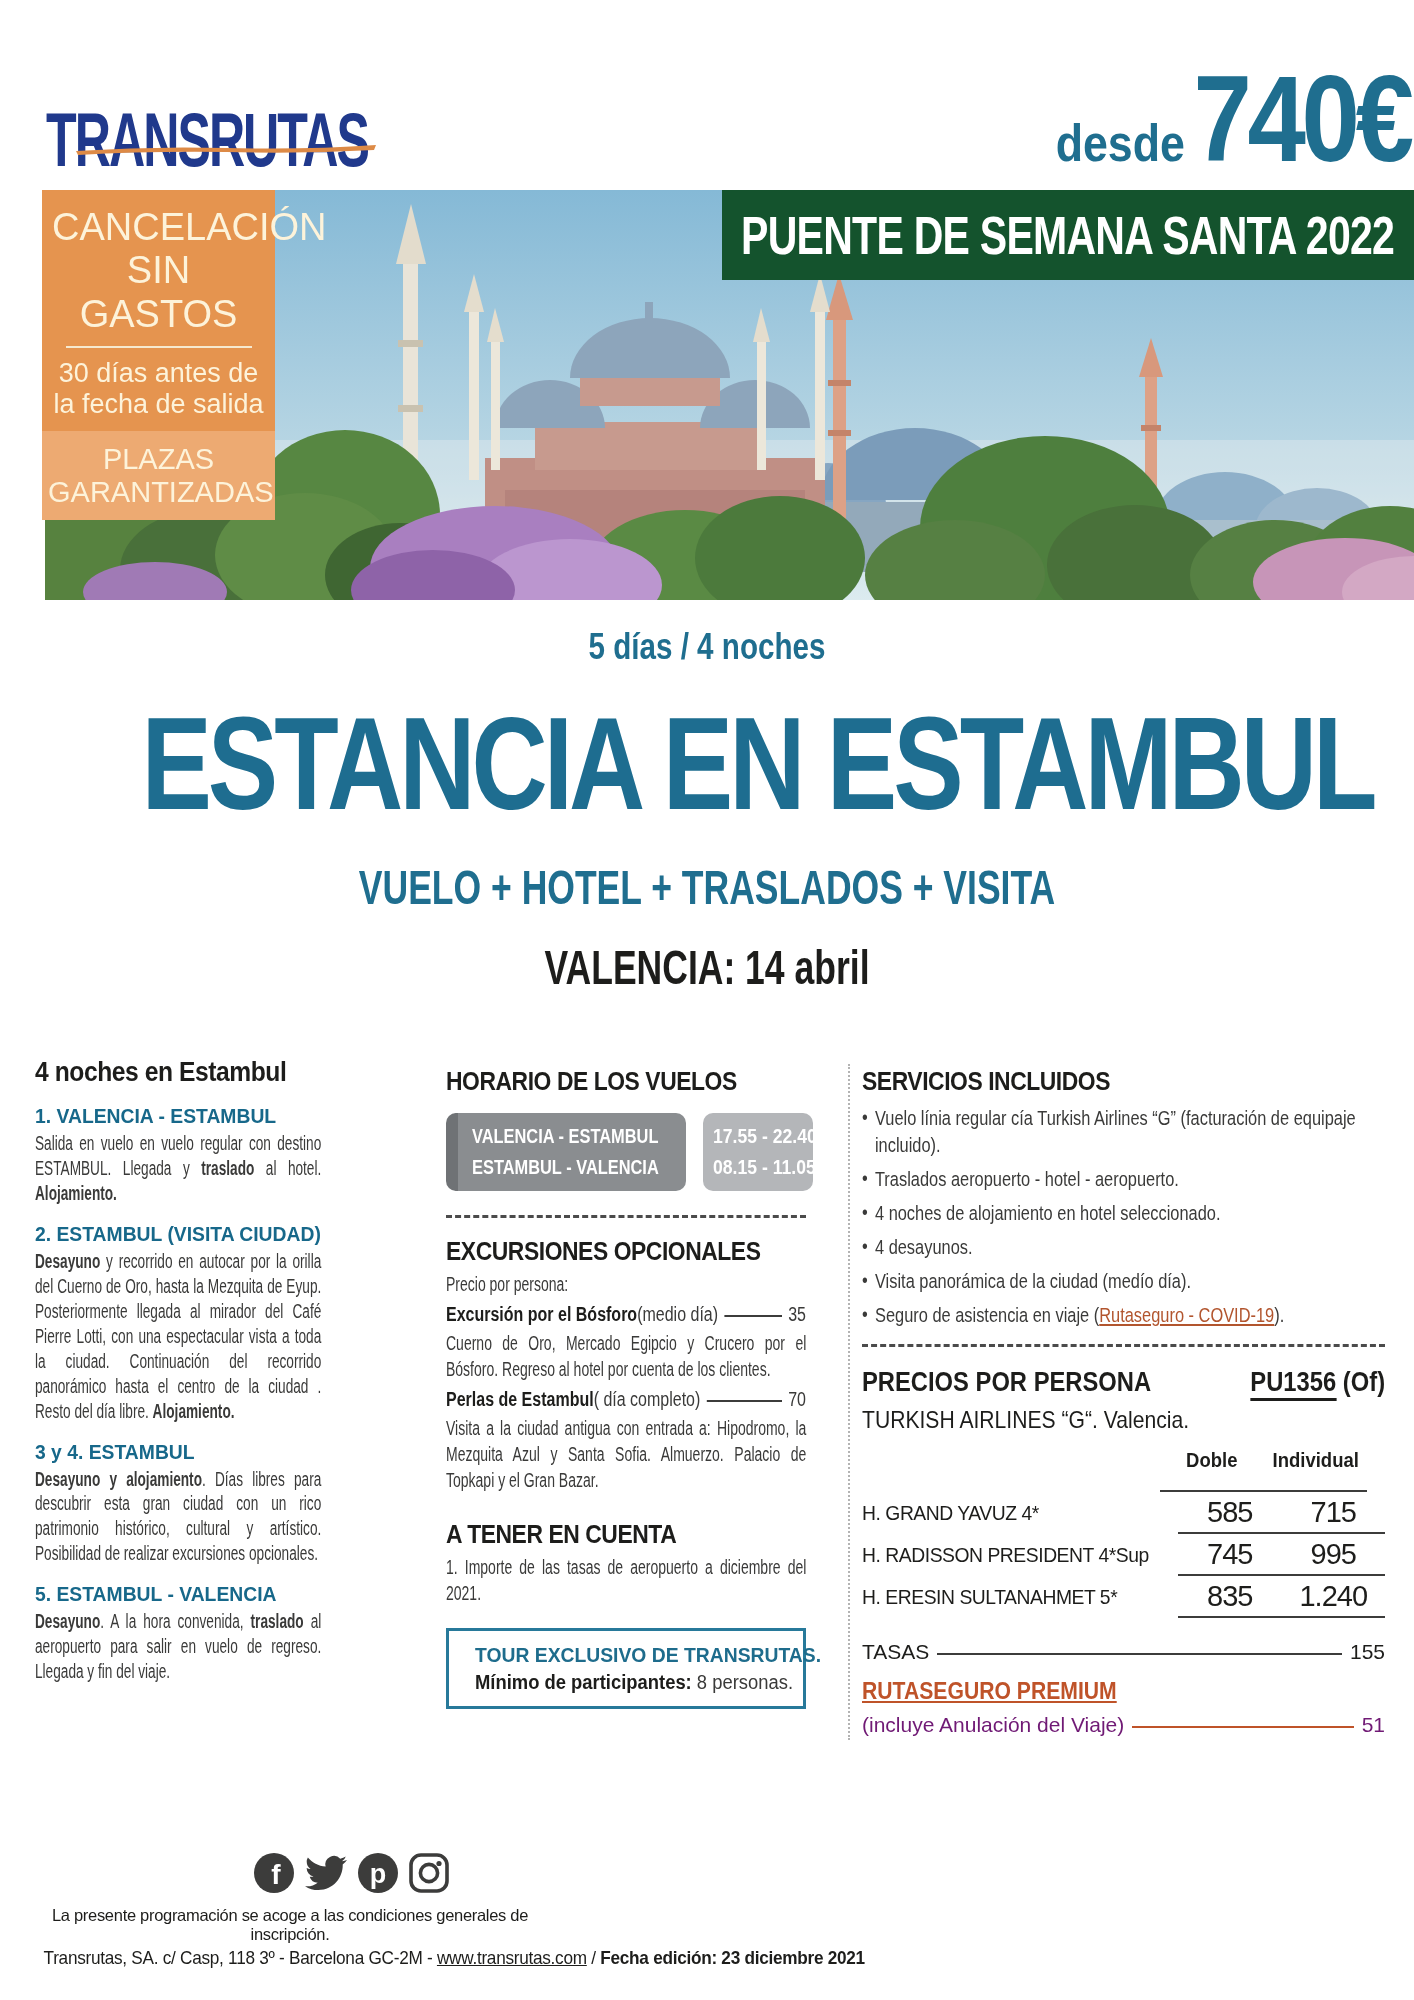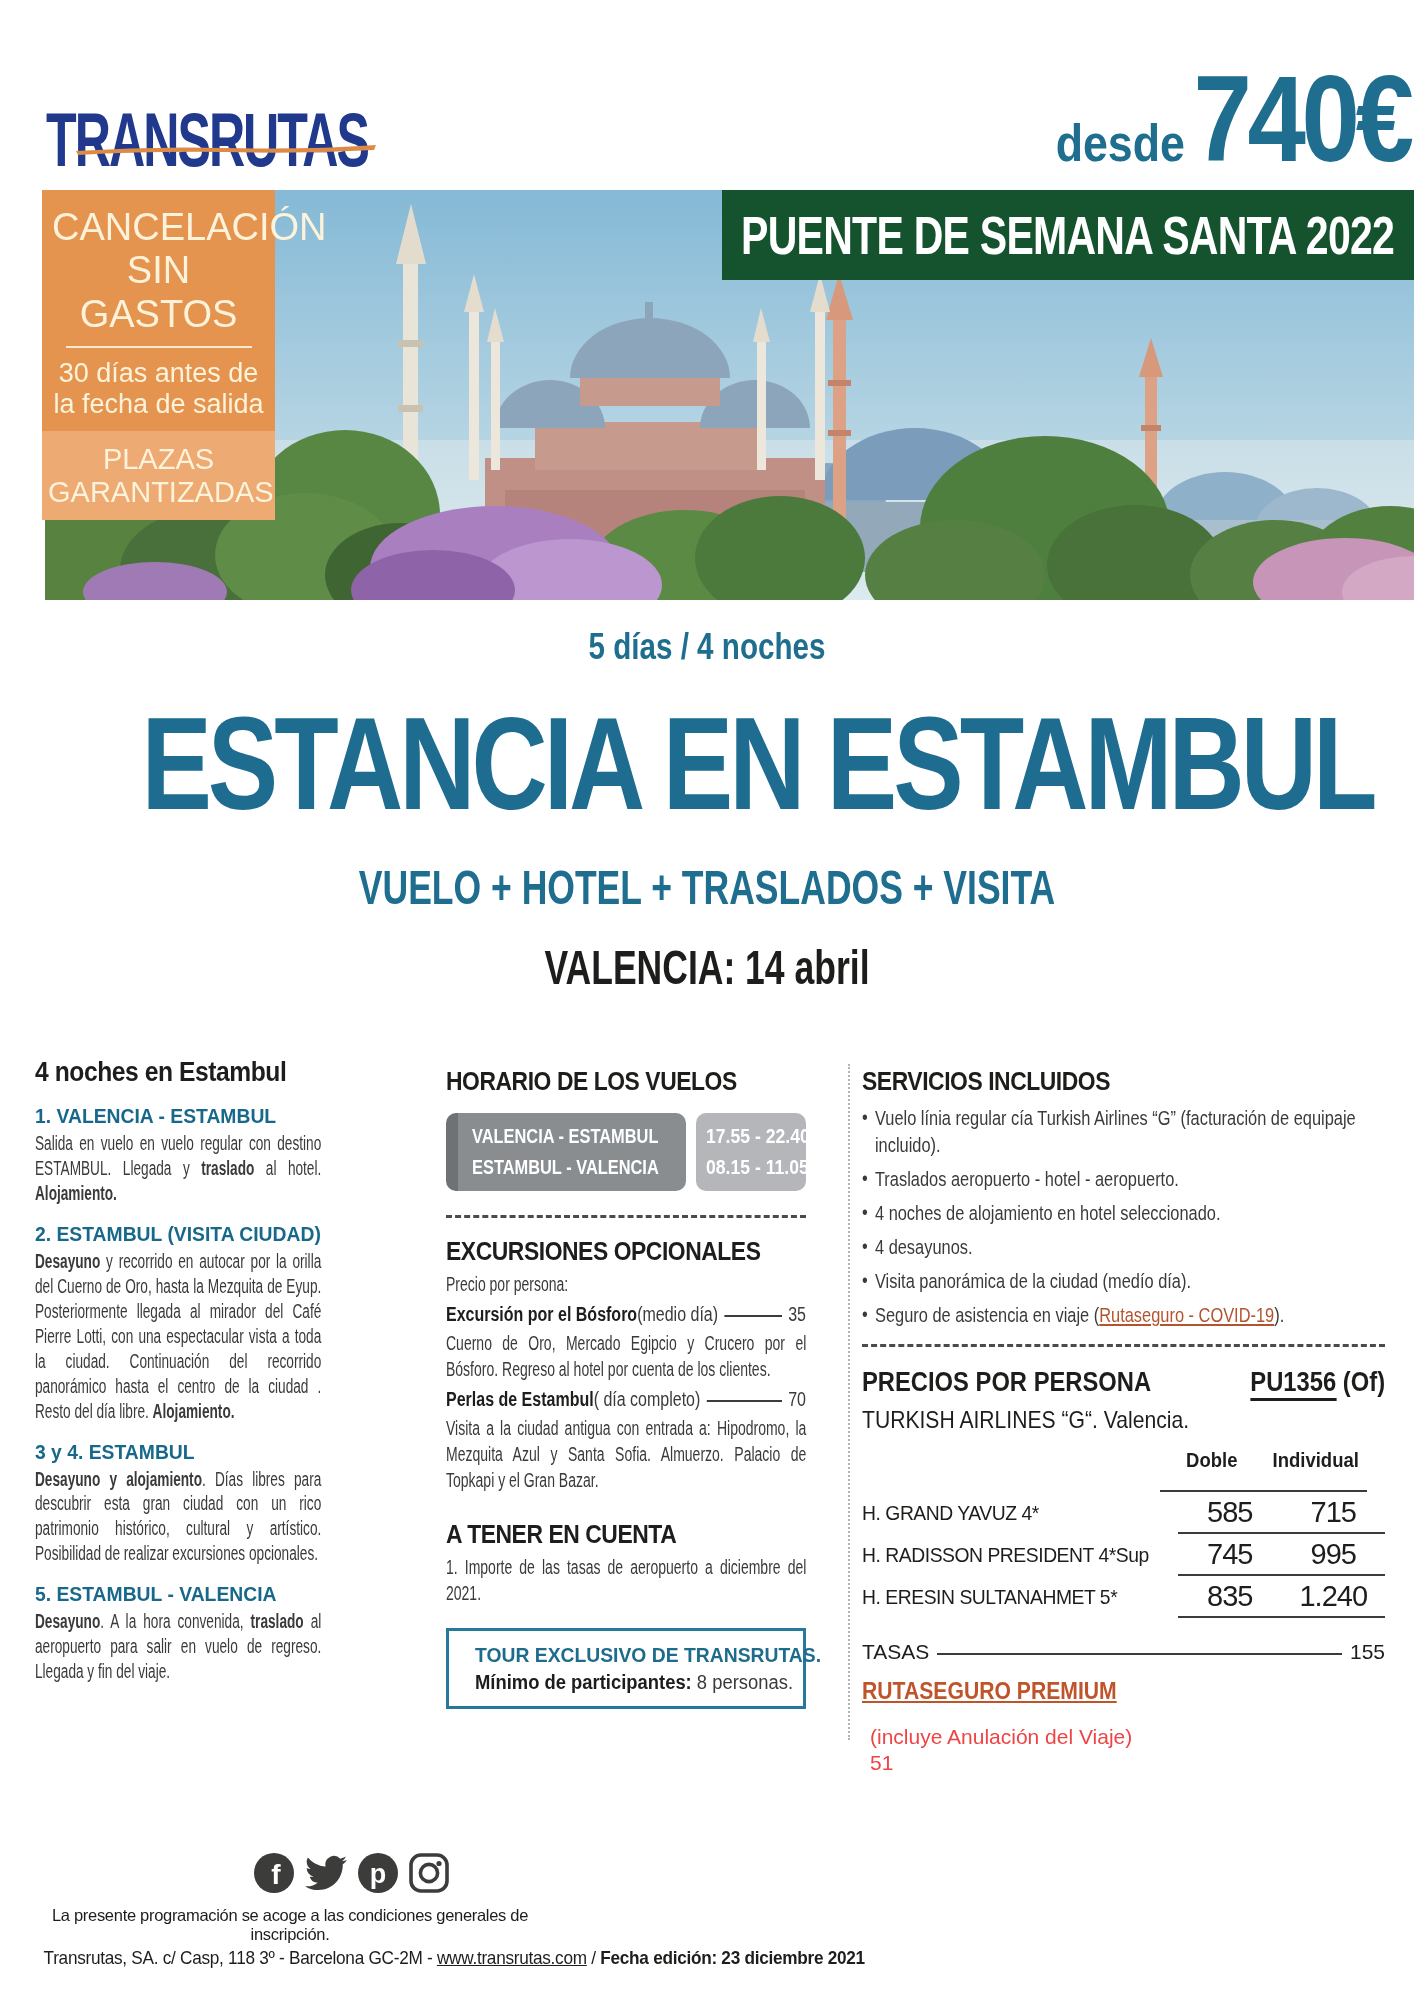--- a/index.html
+++ b/index.html
@@ -52,21 +52,21 @@
 
   .cond{width:143%;transform:scaleX(0.7);transform-origin:left top;}
   .cond80{width:125%;transform:scaleX(0.8);transform-origin:left top;}
 
   .day{margin-top:16px;}
   .day-h{font-size:21px;font-weight:700;color:#17688a;margin-bottom:3px;white-space:nowrap;
          transform:scaleX(0.92);transform-origin:left top;}
   .day-p{font-size:19.5px;color:#3a3a39;line-height:1.28;text-align:justify;}
 
   
-  .ftable{display:flex;gap:10px;margin-top:16px;align-items:flex-end;}
+  .ftable{display:flex;gap:17px;margin-top:16px;align-items:flex-end;}
   .froutes{width:214px;background:#8a8d90;border-radius:10px;border-left:12px solid #6f7275;
            padding:12px 0 12px 14px;display:flex;flex-direction:column;justify-content:space-around;gap:8px;}
   .froutes div{color:#fff;font-weight:700;font-size:20px;white-space:nowrap;
                transform:scaleX(0.82);transform-origin:left center;}
   .ftimes{width:100px;background:#b4b6b9;border-radius:10px;padding:12px 0 12px 10px;
           display:flex;flex-direction:column;justify-content:space-around;gap:8px;}
   .ftimes div{color:#fff;font-weight:700;font-size:20px;white-space:nowrap;
               transform:scaleX(0.88);transform-origin:left center;}
 
   .dashed{border:none;border-top:3px dashed #4b4b4b;margin:24px 0 0;}
@@ -98,21 +98,21 @@
   .phead div{width:50%;text-align:center;font-size:21px;font-weight:700;white-space:nowrap;transform:scaleX(0.88);}
   .prow{display:flex;height:42px;}
   .prow .hotel{flex:1;align-self:center;font-size:21px;letter-spacing:-0.5px;white-space:nowrap;
                transform:scaleX(0.92);transform-origin:left center;}
   .prow .nums{width:207px;display:flex;align-items:flex-end;border-bottom:2px solid #3c3c3b;padding-bottom:3px;}
   .prow .nums div{width:50%;text-align:center;font-size:29px;letter-spacing:-1px;color:#1d1d1b;}
 
   .tasas{display:flex;align-items:baseline;font-size:21px;margin-top:22px;color:#1d1d1b;}
   .ruta-t{color:#bf5329;font-weight:700;font-size:23px;text-decoration:underline;margin-top:14px;
           white-space:nowrap;transform:scaleX(0.92);transform-origin:left top;}
-  .ruta-line{display:flex;align-items:baseline;color:#ef4444;font-size:21px;margin-top:20px;flex-direction:column;}
+  .ruta-line{display:flex;align-items:baseline;color:#701a75;font-size:21px;margin-top:8px;}
 
   
   .social{position:absolute;left:253px;top:1852px;display:flex;gap:9px;z-index:2;}
   .social svg{display:block;}
   .foot{position:absolute;left:25px;top:1906px;width:530px;text-align:center;color:#1d1d1b;}
   .foot .f1{font-size:16.5px;letter-spacing:-0.3px;}
   .foot .f2{font-size:18.5px;letter-spacing:-0.3px;margin-top:3px;white-space:nowrap;
             transform:scaleX(0.93);transform-origin:center top;}
   .foot a{color:#1d1d1b;text-decoration:underline;}
 </style>

